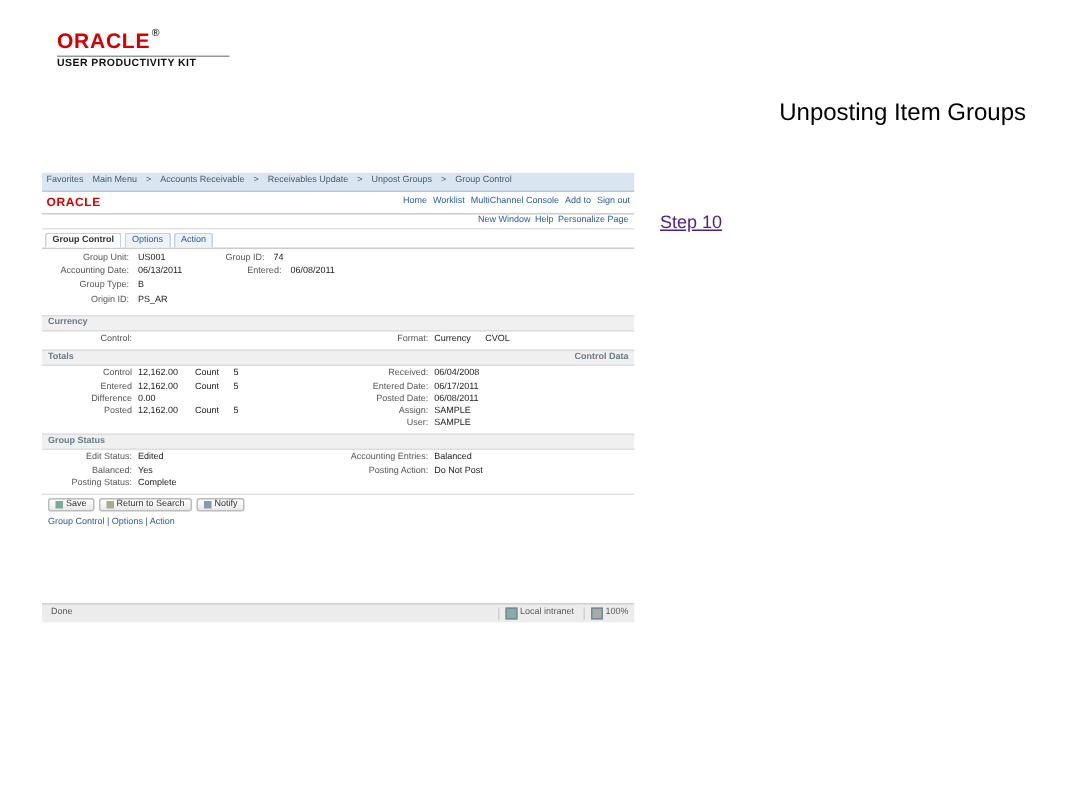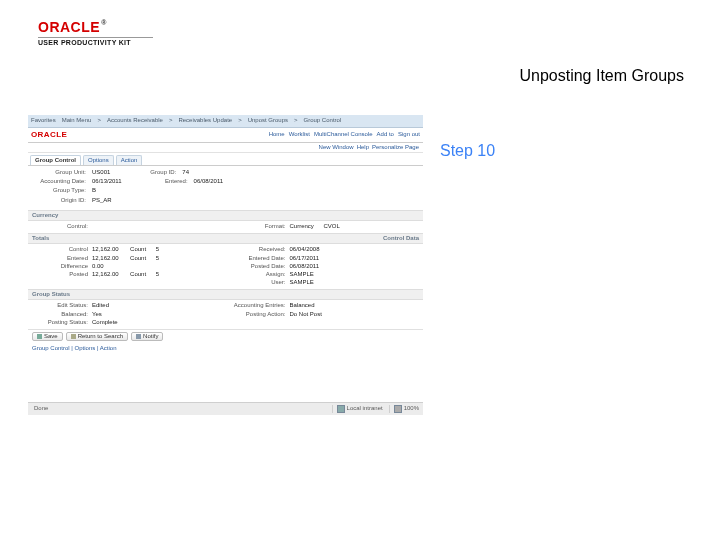--- a/index.html
+++ b/index.html
@@ -207,23 +207,24 @@
   .mock .statusbar .ico {
     width:6px;height:6px;background:#8aa;display:inline-block;border:1px solid #789;
   }
 
   
   .instr {
     position: absolute;
     left: 440px;
     top: 140px;
     width: 250px;
-    font-size: 16px;
+    font-size: 12px;
     line-height: 1.35;
-    color: #3b82f6;
+    color: #4c1d95;
+    text-decoration: underline;
   }
   .instr .step {
     margin-bottom: 16px;
   }
   .instr .body .bold {
     font-weight: bold;
   }
 </style>
 </head>
 <body>

